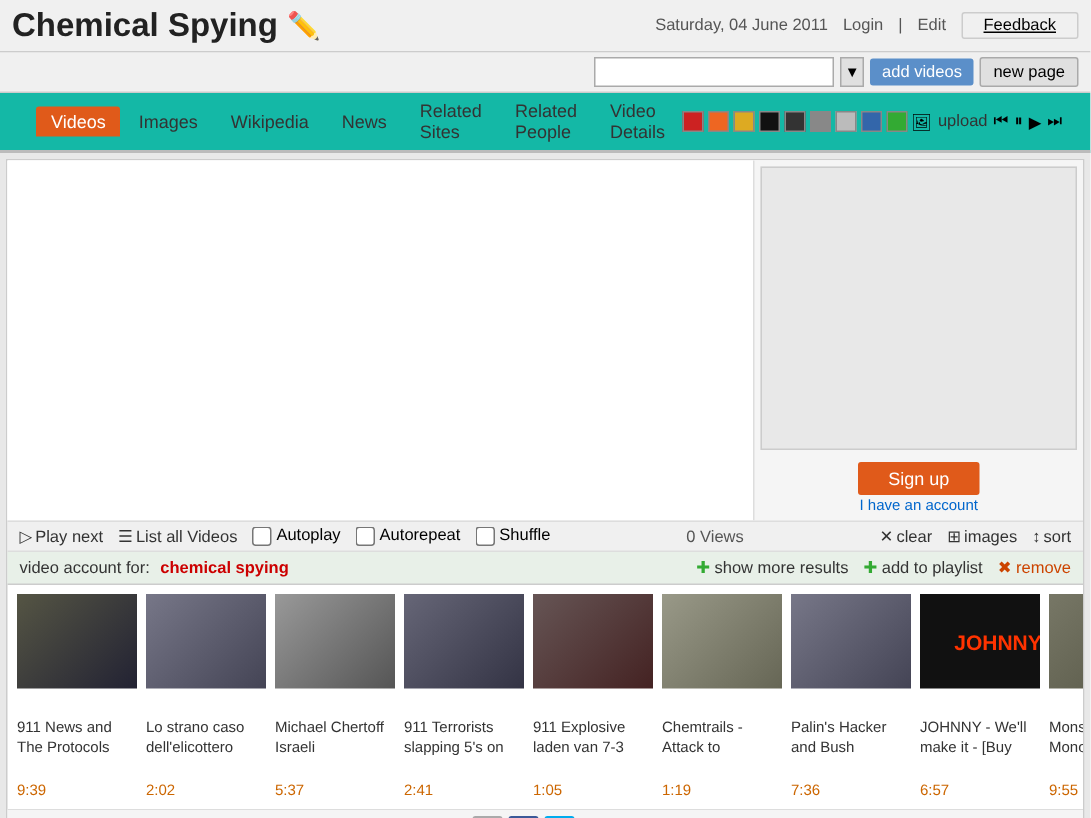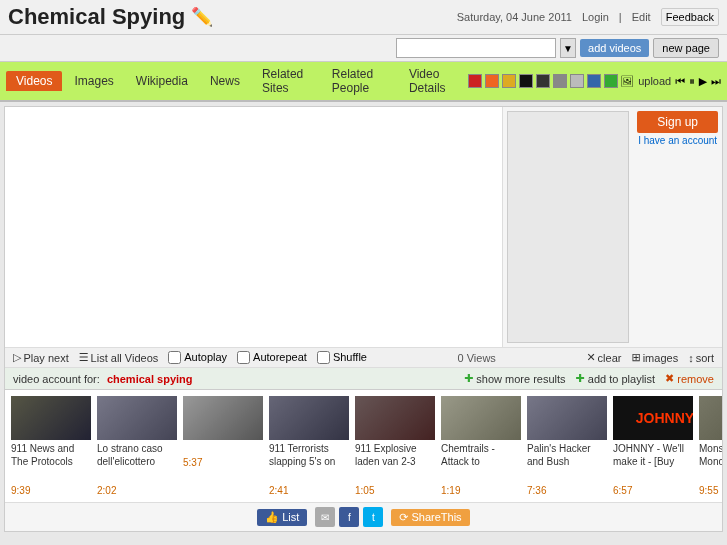--- a/index.html
+++ b/index.html
@@ -15,41 +15,41 @@
     #date-text { color: #555; }
 
     
     #search-row { background: #f0f0f0; padding: 3px 8px; display: flex; align-items: center; justify-content: flex-end; gap: 4px; border-bottom: 1px solid #ccc; }
     #search-input { width: 160px; height: 20px; border: 1px solid #aaa; padding: 2px 4px; font-size: 11px; }
     #search-dropdown { background: #e0e0e0; border: 1px solid #aaa; height: 20px; width: 16px; cursor: pointer; font-size: 10px; display: flex; align-items: center; justify-content: center; }
     #add-videos-btn { background: #5b8fc9; color: white; border: none; padding: 3px 8px; font-size: 11px; cursor: pointer; border-radius: 2px; }
     #new-page-btn { background: #e0e0e0; border: 1px solid #aaa; padding: 3px 8px; font-size: 11px; cursor: pointer; border-radius: 2px; }
 
     
-    #nav-bar { background: #bef264; padding: 2px 6px; display: flex; align-items: center; gap: 2px; border-bottom: 2px solid #bbb; }
+    #nav-bar { background: #14b8a6; padding: 2px 24px; display: flex; align-items: center; gap: 2px; border-bottom: 2px solid #bbb; }
     .nav-tab { padding: 3px 10px; font-size: 12px; cursor: pointer; border-radius: 2px 2px 0 0; color: #333; }
     .nav-tab.active { background: #e05a1a; color: white; }
 
     
     #color-palette { display: flex; align-items: center; gap: 3px; margin-left: auto; }
     .color-swatch { width: 14px; height: 14px; cursor: pointer; border: 1px solid #888; }
 
     
     #media-controls { display: flex; align-items: center; gap: 4px; font-size: 11px; }
     #upload-btn { color: #333; font-size: 11px; cursor: pointer; }
 
     
     #main-content { background: white; border: 1px solid #ccc; margin: 4px; display: flex; flex-direction: column; }
 
     
     #video-player-area { background: white; height: 240px; display: flex; }
     #video-player { flex: 1; background: white; }
 
     
-    #sidebar { width: 220px; background: #f5f5f5; border-left: 1px solid #ddd; display: flex; flex-direction: row; }
+    #sidebar { width: 220px; background: #f5f5f5; border-left: 1px solid #ddd; display: flex; flex-direction: column; }
     #sidebar-ad { flex: 1; background: #e8e8e8; border: 1px solid #ccc; margin: 4px; }
     #sign-up-area { padding: 4px; text-align: center; }
     #sign-up-btn { background: #e05a1a; color: white; border: none; padding: 4px 20px; font-size: 12px; cursor: pointer; border-radius: 2px; }
     #account-link { font-size: 10px; color: #0066cc; cursor: pointer; display: block; margin-top: 2px; }
 
     
     #playback-controls { background: #f0f0f0; border-top: 1px solid #ddd; border-bottom: 1px solid #ddd; padding: 3px 8px; display: flex; align-items: center; gap: 10px; }
     .control-btn { font-size: 11px; color: #333; cursor: pointer; display: flex; align-items: center; gap: 2px; }
     .checkbox-control { display: flex; align-items: flex-start; gap: 3px; font-size: 11px; }
     #views-count { font-size: 11px; color: #555; margin-left: auto; }
@@ -61,22 +61,22 @@
     #results-bar { background: #e8f0e8; border-bottom: 1px solid #ccc; padding: 4px 8px; display: flex; align-items: center; gap: 10px; }
     #results-label { font-size: 11px; color: #333; }
     #results-query { color: #cc0000; font-weight: bold; }
     #show-more-btn { font-size: 11px; color: #333; cursor: pointer; display: flex; align-items: center; gap: 2px; }
     #add-playlist-btn { font-size: 11px; color: #333; cursor: pointer; display: flex; align-items: center; gap: 2px; }
     #remove-btn { font-size: 11px; color: #cc4400; cursor: pointer; display: flex; align-items: center; gap: 2px; }
 
     
     #video-thumbnails { background: white; padding: 6px; display: flex; gap: 6px; overflow-x: auto; }
     .video-item { width: 80px; flex-shrink: 0; cursor: pointer; }
-    .video-thumb { width: 80px; height: 44px; background: #333; display: flex; align-items: center; justify-content: center; overflow: hidden; padding-left: 24px; }
-    .video-title { font-size: 10px; color: #333; margin-top: 2px; line-height: 1.3; max-height: 32px; overflow: hidden; }
+    .video-thumb { width: 80px; height: 63px; background: #333; display: flex; align-items: center; justify-content: center; overflow: hidden; padding-left: 24px; }
+    .video-title { font-size: 10px; color: #333; margin-top: 20px; line-height: 1.3; max-height: 32px; overflow: hidden; }
     .video-duration { font-size: 10px; color: #cc6600; margin-top: 17px; }
 
     
     #social-bar { background: #f5f5f5; border-top: 1px solid #ddd; padding: 4px 8px; display: flex; align-items: center; justify-content: center; gap: 8px; }
     #like-btn { background: #3b5998; color: white; border: none; padding: 2px 8px; font-size: 11px; cursor: pointer; border-radius: 2px; }
     #share-icons { display: flex; align-items: center; gap: 4px; }
     .share-icon { width: 20px; height: 20px; border-radius: 2px; display: flex; align-items: center; justify-content: center; font-size: 10px; cursor: pointer; color: white; }
     .share-icon.email { background: #aaa; }
     .share-icon.facebook { background: #3b5998; }
     .share-icon.twitter { background: #00acee; }
@@ -85,21 +85,21 @@
     
     .thumb-1 { background: linear-gradient(135deg, #554, #223); }
     .thumb-2 { background: linear-gradient(135deg, #778, #445); }
     .thumb-3 { background: linear-gradient(135deg, #999, #555); }
     .thumb-4 { background: linear-gradient(135deg, #667, #334); }
     .thumb-5 { background: linear-gradient(135deg, #655, #422); }
     .thumb-6 { background: linear-gradient(135deg, #998, #665); }
     .thumb-7 { background: linear-gradient(135deg, #222, #111); }
     .thumb-8 { background: linear-gradient(135deg, #776, #554); }
 
-    .feedback-btn { background: #f0f0f0; border: 1px solid #ccc; padding: 2px 4px; font-size: 11px; cursor: pointer; display: flex; align-items: center; gap: 3px; border-radius: 2px; }
+    .feedback-btn { background: #f0f0f0; border: 1px solid #ccc; padding: 2px 14px; font-size: 11px; cursor: pointer; display: flex; align-items: center; gap: 3px; border-radius: 2px; text-decoration: underline; }
   </style>
 </head>
 <body>
 
 <div id="header">
   <div id="header-left">
     <span id="site-title">Chemical Spying</span>
     <span id="pencil-icon">✏️</span>
   </div>
   <div id="header-right">
@@ -223,30 +223,31 @@
       <div class="video-title">911 News and The Protocols</div>
       <div class="video-duration">9:39</div>
     </div>
     <div class="video-item">
       <div class="video-thumb thumb-2"></div>
       <div class="video-title">Lo strano caso dell'elicottero</div>
       <div class="video-duration">2:02</div>
     </div>
     <div class="video-item">
       <div class="video-thumb thumb-3"></div>
+      <div class="video-title">Michael Chertoff Israeli</div>
       <div class="video-duration">5:37</div>
     </div>
     <div class="video-item">
       <div class="video-thumb thumb-4"></div>
       <div class="video-title">911 Terrorists slapping 5's on</div>
       <div class="video-duration">2:41</div>
     </div>
     <div class="video-item">
       <div class="video-thumb thumb-5"></div>
-      <div class="video-title">911 Explosive laden van 2-3</div>
+      <div class="video-title">911 Explosive laden van 7-3</div>
       <div class="video-duration">1:05</div>
     </div>
     <div class="video-item">
       <div class="video-thumb thumb-6"></div>
       <div class="video-title">Chemtrails - Attack to</div>
       <div class="video-duration">1:19</div>
     </div>
     <div class="video-item">
       <div class="video-thumb thumb-2"></div>
       <div class="video-title">Palin's Hacker and Bush</div>

